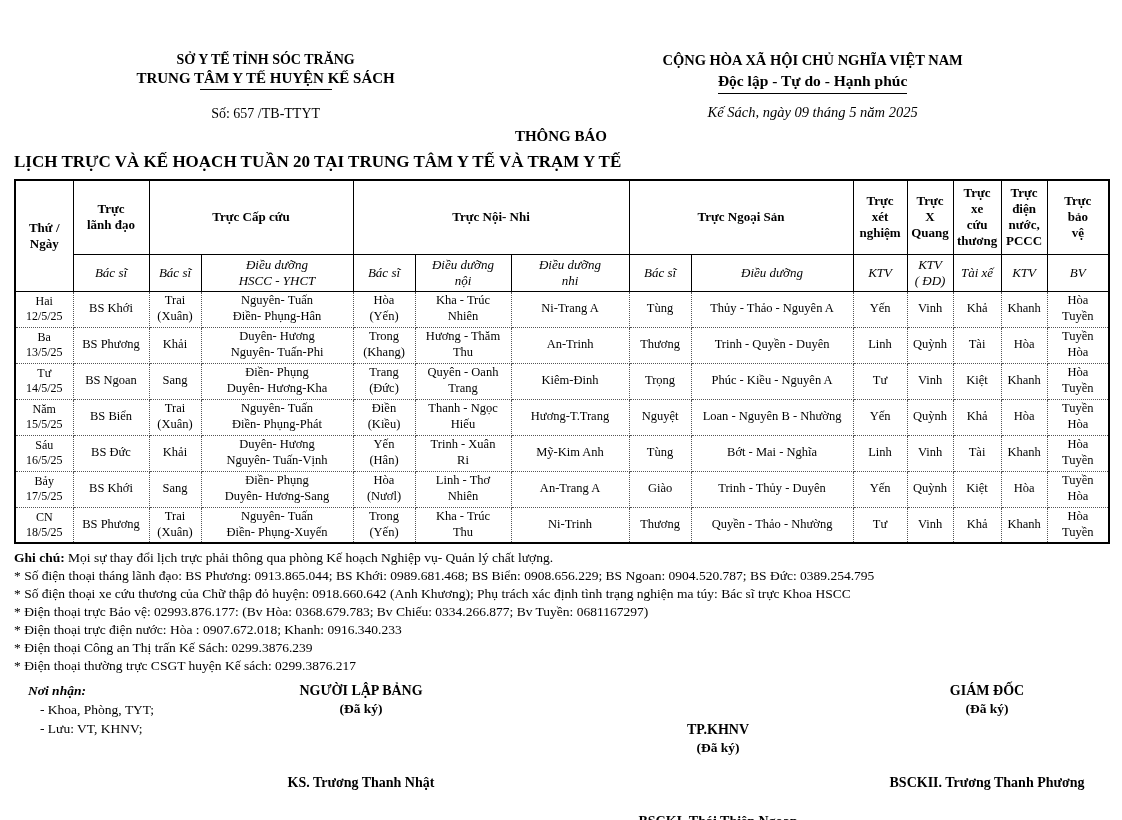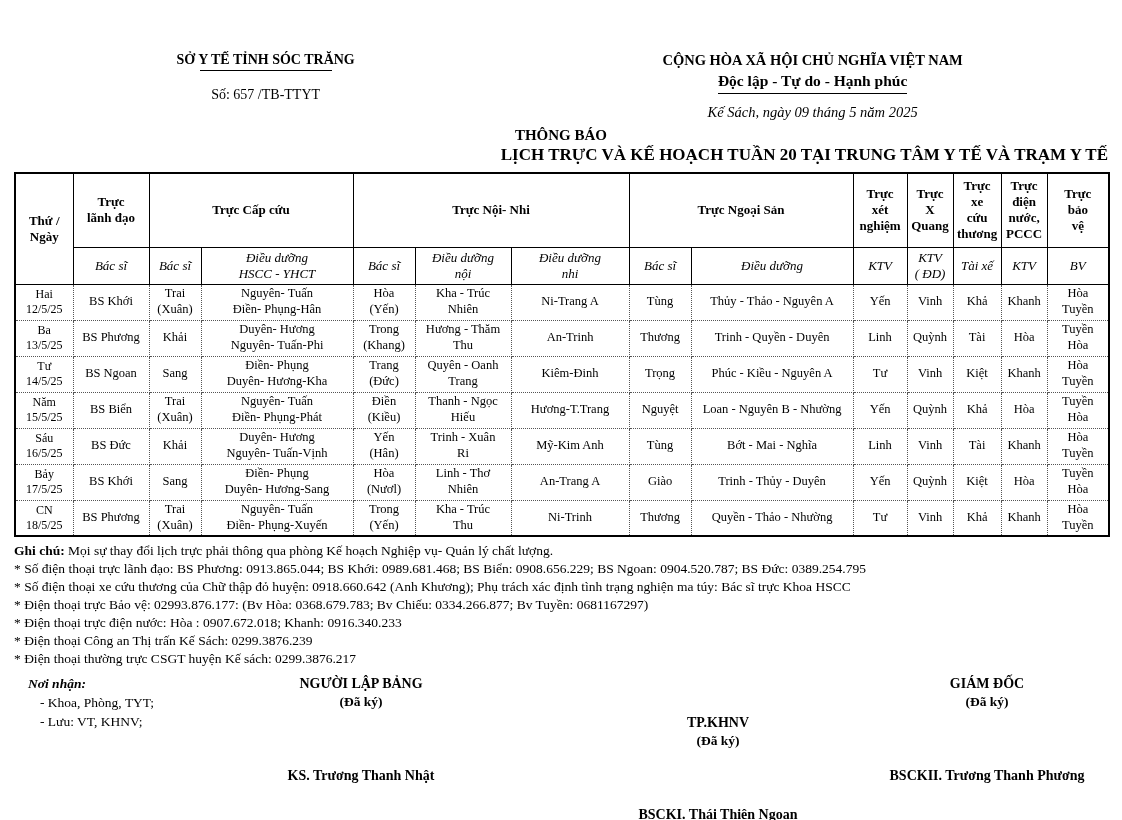--- a/index.html
+++ b/index.html
@@ -13,21 +13,21 @@
   .hdr-right { width: 54%; text-align: center; }
   .hdr-line1-left { font-weight: bold; font-size: 14px; }
   .hdr-line2-left { font-weight: bold; font-size: 15px; margin-top: 2px; }
   .underbar { width: 132px; border-bottom: 1.5px solid #000; margin: 2px auto 0 auto; }
   .doc-number { font-size: 14px; margin-top: 16px; }
   .hdr-line1-right { font-weight: bold; font-size: 14.5px; }
   .hdr-line2-right { font-weight: bold; font-size: 15.5px; margin-top: 3px; display: inline-block; border-bottom: 1.5px solid #000; padding-bottom: 3px; }
   .date-line { font-style: italic; font-size: 14.5px; margin-top: 10px; }
 
   .title1 { text-align: center; font-weight: bold; font-size: 15px; margin-top: 6px; }
-  .title2 { text-align: right; font-weight: bold; font-size: 17px; margin-top: 1px; }
+  .title2 { text-align: left; font-weight: bold; font-size: 17px; margin-top: 7px; }
 
   
   table.schedule { border-collapse: collapse; table-layout: fixed; width: 1094px; margin-top: 7px; border: 2px solid #000; }
   .schedule th, .schedule td { white-space: pre-line; text-align: center; vertical-align: middle; overflow: hidden; }
   .schedule th { border: 1px solid #000; font-size: 13px; padding: 2px 1px; }
   .schedule tr.grouphead th { font-weight: bold; height: 74px; }
   .schedule tr.subhead th { font-weight: normal; font-style: italic; height: 36px; }
   .schedule td { border: 1px dotted #555; font-size: 12.5px; padding: 1px 1px; height: 36px; line-height: 1.25; }
   .schedule td.day-cell { font-size: 12px; }
 
@@ -50,20 +50,21 @@
   .sig-b3 { left: 830px; width: 286px; }
 </style>
 </head>
 <body>
 
 <div class="page">
 
   <div class="doc-header">
     <div class="hdr-left">
       <div class="hdr-line1-left">SỞ Y TẾ TỈNH SÓC TRĂNG</div>
+      <div class="hdr-line2-left">TRUNG TÂM Y TẾ HUYỆN KẾ SÁCH</div>
       <div class="underbar"></div>
       <div class="doc-number">Số: 657 /TB-TTYT</div>
     </div>
     <div class="hdr-right">
       <div class="hdr-line1-right">CỘNG HÒA XÃ HỘI CHỦ NGHĨA VIỆT NAM</div>
       <div><span class="hdr-line2-right">Độc lập - Tự do - Hạnh phúc</span></div>
       <div class="date-line">Kế Sách, ngày 09 tháng 5 năm 2025</div>
     </div>
   </div>
 
@@ -284,21 +285,21 @@
           <td>Khanh</td>
           <td>Hòa
 Tuyền</td>
         </tr>
       </tbody>
   </table>
 
   <div class="notes">
     <div class="lead"><b>Ghi chú:</b><span> Mọi sự thay đổi lịch trực phải thông qua phòng Kế hoạch Nghiệp vụ- Quản lý chất lượng.</span></div>
     <div>
-        <div class="note-item">* Số điện thoại trực lãnh đạo: BS Phương: 0913.865.044; BS Khới: 0989.681.468; BS Biển: 0908.656.229; BS Ngoan: 0904.520.787; BS Đức: 0389.254.795</div>
+        <div class="note-item">* Số điện thoại tháng lãnh đạo: BS Phương: 0913.865.044; BS Khới: 0989.681.468; BS Biển: 0908.656.229; BS Ngoan: 0904.520.787; BS Đức: 0389.254.795</div>
         <div class="note-item">* Số điện thoại xe cứu thương của Chữ thập đỏ huyện: 0918.660.642 (Anh Khương); Phụ trách xác định tình trạng nghiện ma túy: Bác sĩ trực Khoa HSCC</div>
         <div class="note-item">* Điện thoại trực Bảo vệ: 02993.876.177: (Bv Hòa: 0368.679.783; Bv Chiếu: 0334.266.877; Bv Tuyền: 0681167297)</div>
         <div class="note-item">* Điện thoại trực điện nước: Hòa : 0907.672.018; Khanh: 0916.340.233</div>
         <div class="note-item">* Điện thoại Công an Thị trấn Kế Sách: 0299.3876.239</div>
         <div class="note-item">* Điện thoại thường trực CSGT huyện Kế sách: 0299.3876.217</div>
       </div>
   </div>
 
   <div class="sig-area">
     <div class="noi-nhan">

